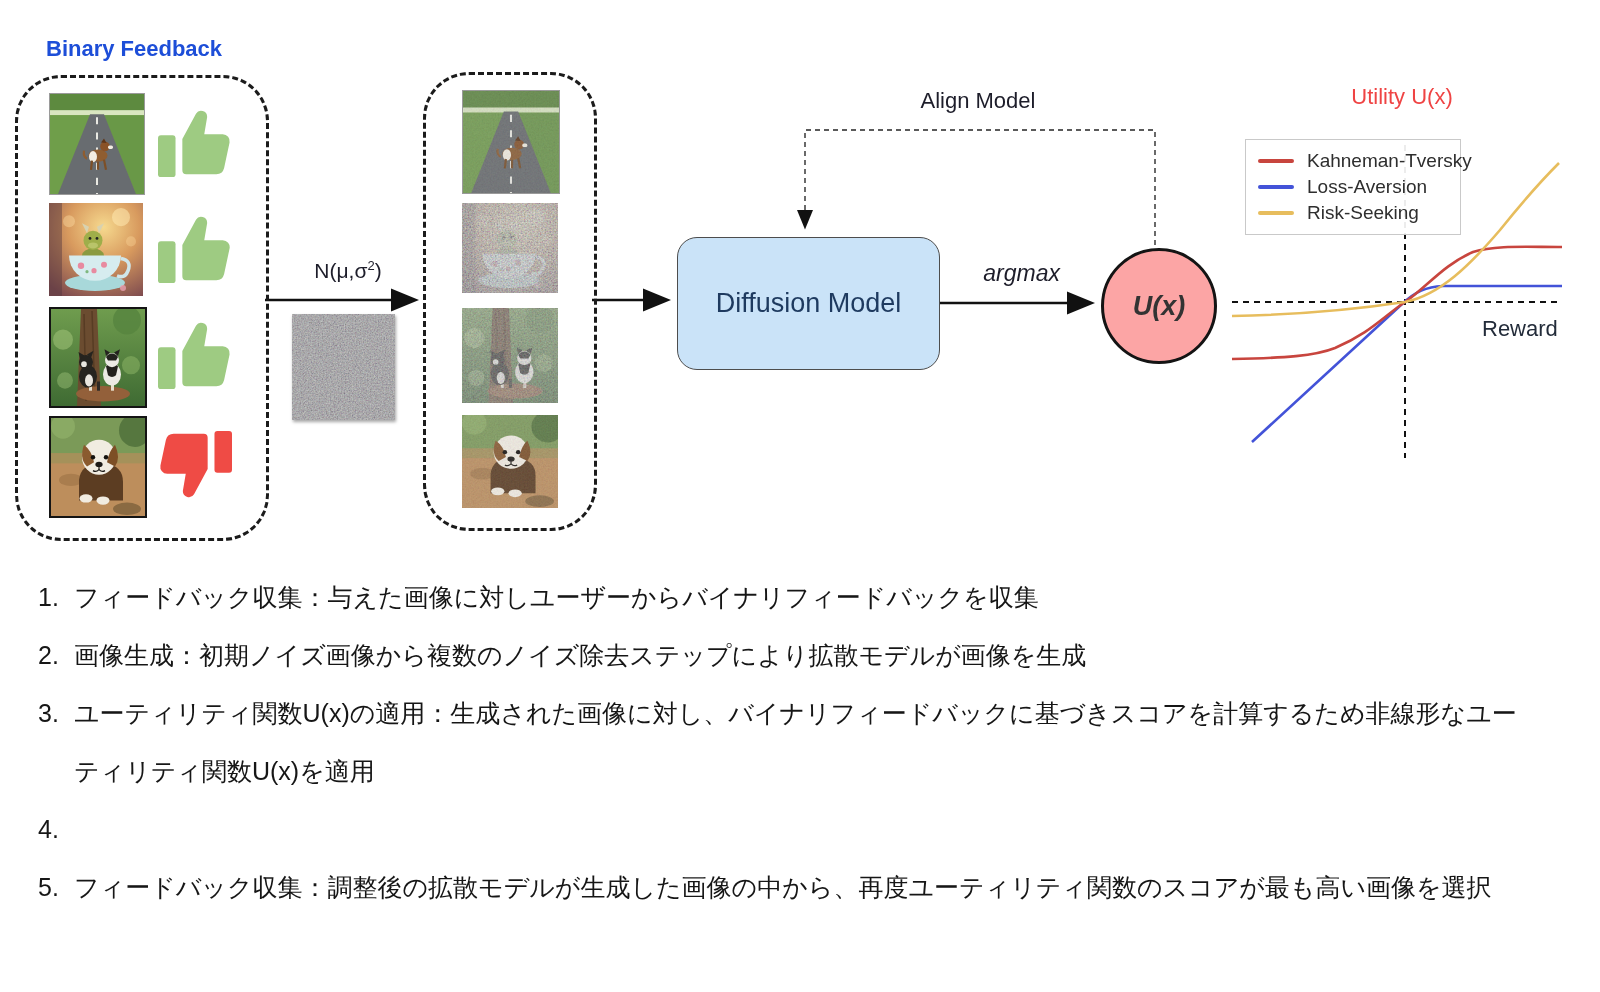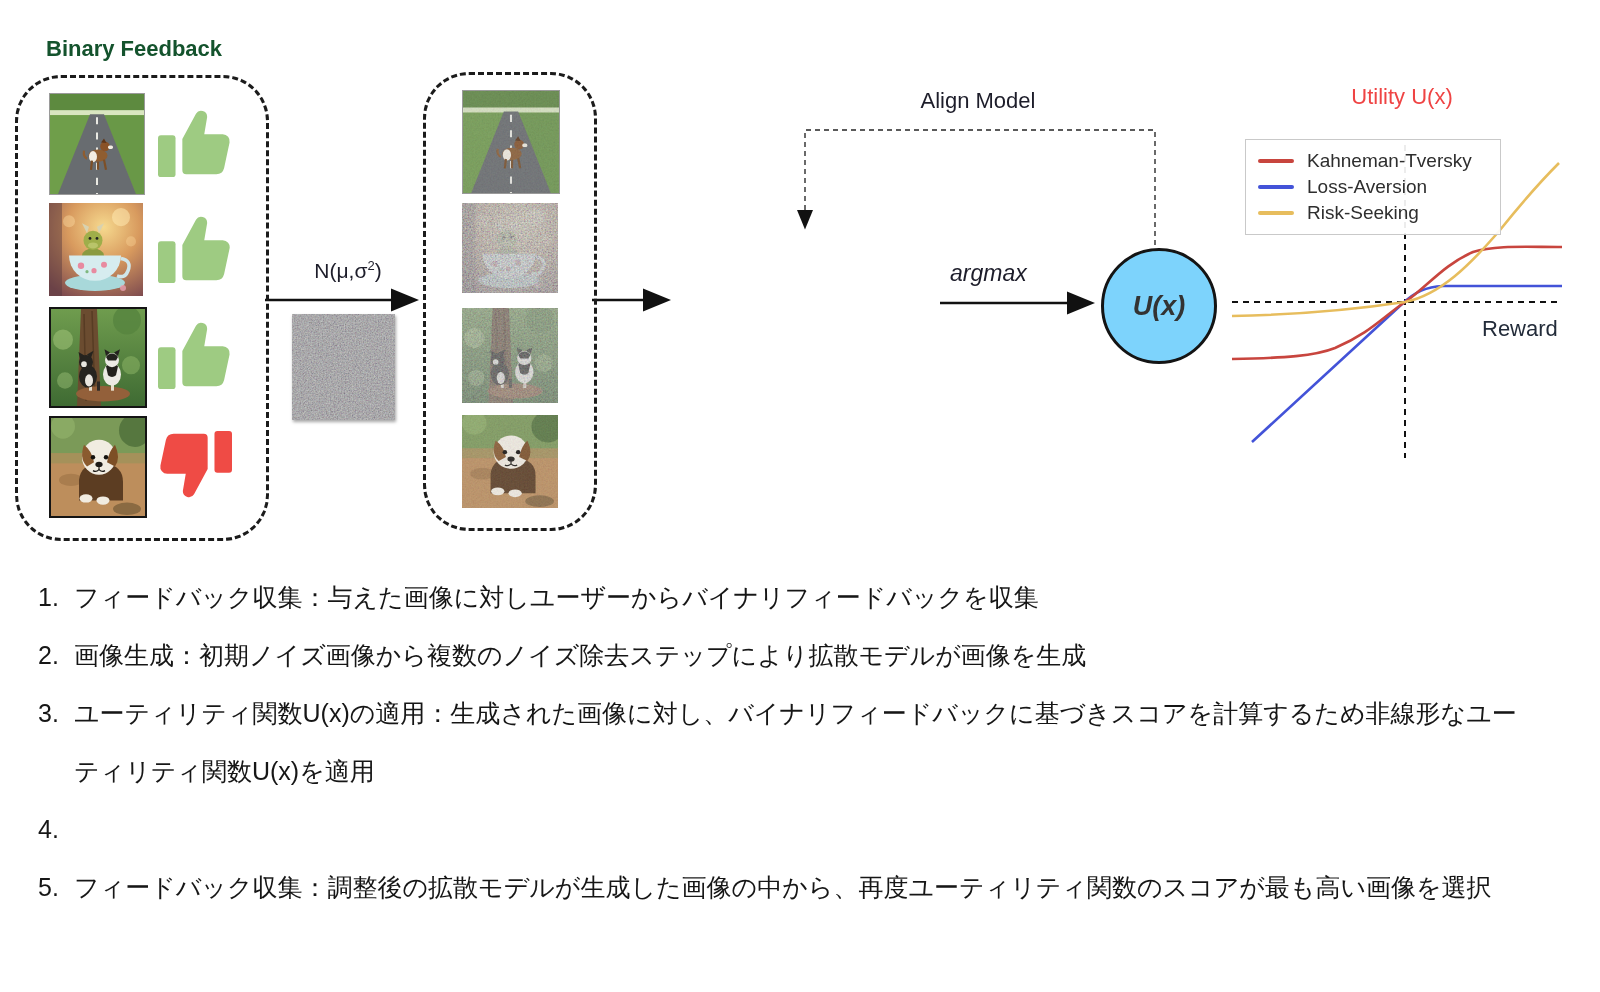--- a/index.html
+++ b/index.html
@@ -2,49 +2,49 @@
 <html><head>
 <meta charset="utf-8">
 <style>
   html,body{margin:0;padding:0;background:#ffffff;}
   .canvas{position:relative;width:1600px;height:992px;background:#ffffff;overflow:hidden;
           font-family:"Liberation Sans","DejaVu Sans",sans-serif;color:#161616;}
   
   .diagram{position:absolute;left:0;top:0;width:1600px;height:565px;}
   .connectors{position:absolute;left:0;top:0;width:1600px;height:565px;}
   .dashed-box{position:absolute;border:3.5px dashed #1b1b1b;border-radius:46px;background:transparent;}
-  .bf-title{position:absolute;left:46px;top:36px;width:200px;font-size:22px;font-weight:bold;color:#14532d;}
+  .bf-title{position:absolute;left:46px;top:36px;width:200px;font-size:22px;font-weight:bold;color:#1d4ed8;}
   .photo{position:absolute;overflow:hidden;background:#dddddd;}
   .photo svg.scene{display:block;width:100%;height:100%;}
   .noise-cover{position:absolute;left:0;top:0;right:0;bottom:0;}
   .noise-cover svg{display:block;width:100%;height:100%;}
   .thumb{position:absolute;}
   .thumb svg{display:block;width:100%;height:100%;}
   .thumb.down svg{transform:rotate(180deg);}
   .noise-label{position:absolute;left:286px;top:258px;width:124px;text-align:center;
                font-size:21px;font-weight:normal;color:#1d1d2a;}
   .noise-label sup{font-size:13px;}
   .noise-square{position:absolute;left:292px;top:314px;width:103px;height:106px;box-shadow:1px 2px 3px rgba(0,0,0,.35);}
   .noise-square svg{display:block;width:100%;height:100%;filter:saturate(.5) contrast(.78) brightness(1.02);}
   .diffusion-box{position:absolute;left:677px;top:237px;width:261px;height:131px;border-radius:20px;
                  border:1.5px solid #4d4d4d;display:flex;align-items:center;justify-content:center;
                  font-size:27px;color:#1e3a5f;}
   .utility-node{position:absolute;left:1101px;top:248px;width:110px;height:110px;border-radius:50%;
                 border:3px solid #141414;display:flex;align-items:center;justify-content:center;
                 font-size:27px;font-style:italic;font-weight:bold;color:#333333;}
   .align-label{position:absolute;left:898px;top:88px;width:160px;text-align:center;
                font-size:22px;color:#1d1d2a;}
-  .argmax-label{position:absolute;left:950px;top:260px;width:110px;text-align:left;
+  .argmax-label{position:absolute;left:950px;top:260px;width:110px;text-align:right;
                 font-size:23px;font-style:italic;color:#1d1d2a;}
   
   .chart-title{position:absolute;left:1322px;top:84px;width:160px;text-align:center;
                font-size:22px;color:#ef4444;}
   .chart-svg{position:absolute;left:1215px;top:135px;width:370px;height:335px;}
   .reward-label{position:absolute;left:1482px;top:316px;font-size:22px;color:#232c3a;}
-  .legend{position:absolute;left:1245px;top:139px;width:256px;background:rgba(255,255,255,.92);
+  .legend{position:absolute;left:1245px;top:139px;width:216px;background:rgba(255,255,255,.92);
           border:1.2px solid #c9c9c9;padding:8px 10px 8px 12px;box-sizing:border-box;}
   .legend-row{display:flex;align-items:center;height:26px;}
   .legend-swatch{width:36px;height:3.5px;border-radius:2px;margin-right:13px;flex:none;}
   .legend-text{font-size:19px;color:#2e2e2e;white-space:nowrap;}
   
   .steps{position:absolute;left:38px;top:568px;width:1530px;list-style:none;margin:0;padding:0;
          font-size:25px;line-height:58px;color:#161616;}
   .step{display:flex;align-items:flex-start;}
   .step-num{width:36px;flex:none;}
   .step-text{max-width:1455px;}
@@ -284,23 +284,26 @@
       <svg class="scene" viewBox="0 0 94 95" preserveAspectRatio="none" style="filter:saturate(.95);">
           <use href="#sc-puppy"></use>
         </svg>
       <div class="noise-cover">
           <svg viewBox="0 0 80 80" preserveAspectRatio="none">
             <rect width="80" height="80" filter="url(#nz)" opacity="0.15"></rect>
           </svg>
         </div>
     </div>
 
+    <div class="diffusion-box" style="background-color: rgb(202, 227, 248);">
+      <span>Diffusion Model</span>
+    </div>
     <div class="align-label">Align Model</div>
     <div class="argmax-label">argmax</div>
-    <div class="utility-node" style="background-color: #7dd3fc;">
+    <div class="utility-node" style="background-color: #fca5a5;">
       <span>U(x)</span>
     </div>
 
     <div class="chart-title">Utility U(x)</div>
     <svg class="chart-svg" viewBox="0 0 370 335">
       <line x1="190" y1="10" x2="190" y2="323" stroke="#111111" stroke-width="2" stroke-dasharray="6 5"></line>
       <line x1="17" y1="167" x2="347" y2="167" stroke="#111111" stroke-width="2" stroke-dasharray="6 5"></line>
       <path d="M37,307 L186,170 C200,156 212,152 228,151 L347,151" fill="none" stroke-width="2.6" stroke="#4353d8"></path>
       <path d="M17,224 C70,223 100,221 120,213 C155,198 168,182 190,167 C212,152 228,130 258,117 C280,110 310,112 347,112" fill="none" stroke-width="2.6" stroke="#c8453e"></path>
       <path d="M17,181 C70,180 130,176 190,167 C225,160 255,130 285,95 C305,70 330,42 344,28" fill="none" stroke-width="2.6" stroke="#e7bd5d"></path>

